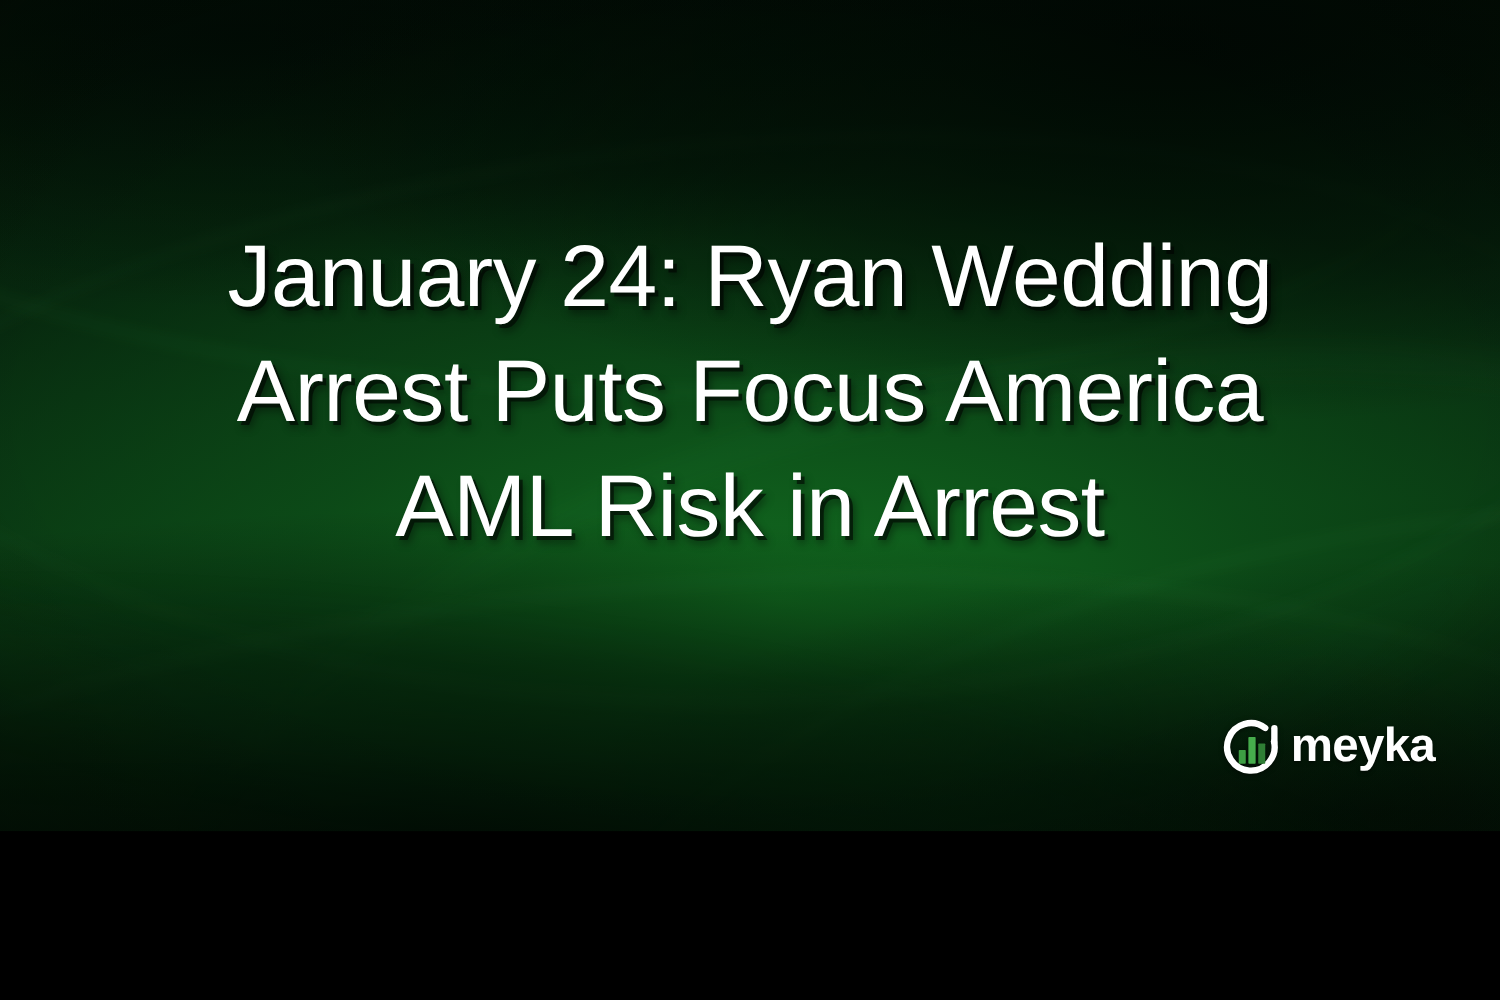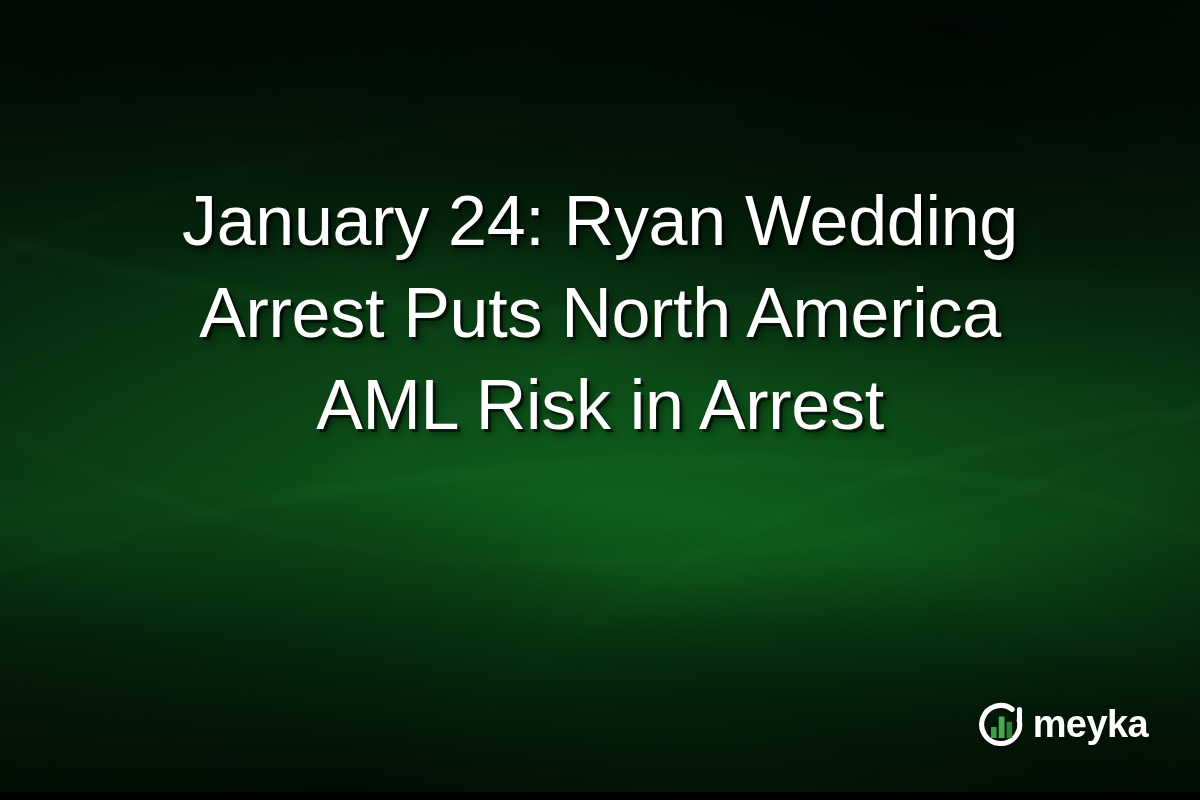--- a/index.html
+++ b/index.html
@@ -8,21 +8,21 @@
     padding: 0;
     background: #000;
   }
   body {
     font-family: "Liberation Sans", "DejaVu Sans", sans-serif;
   }
 
   #card {
     position: relative;
     width: 1200px;
-    height: 792px;
+    height: 665px;
     overflow: hidden;
     background: #041a0a;
   }
 
   
   .bg-layer {
     position: absolute;
     inset: 0;
     pointer-events: none;
   }
@@ -203,21 +203,21 @@
     <div class="streak thin s11"></div>
     <div class="streak thin s12"></div>
   </div>
 
   <div class="bg-layer bg-topdark"></div>
   <div class="bg-layer bg-botdark"></div>
   <div class="bg-layer bg-vignette"></div>
 
   <div id="headline">
     <div class="headline-line">January 24: Ryan Wedding</div>
-    <div class="headline-line">Arrest Puts North America</div>
+    <div class="headline-line">Arrest Puts Focus America</div>
     <div class="headline-line">AML Risk in Arrest</div>
   </div>
 
   <div id="brand">
     <svg id="brand-mark" viewBox="0 0 48 48">
 
       <path d="M34.2 8.4 A19 19 0 1 0 41.2 19.2" fill="none" stroke="#ffffff" stroke-width="5.1" stroke-linecap="round"></path>
 
       <path d="M41.5 8.6 L41.5 19.6" fill="none" stroke="#ffffff" stroke-width="5.1" stroke-linecap="round"></path>
 

